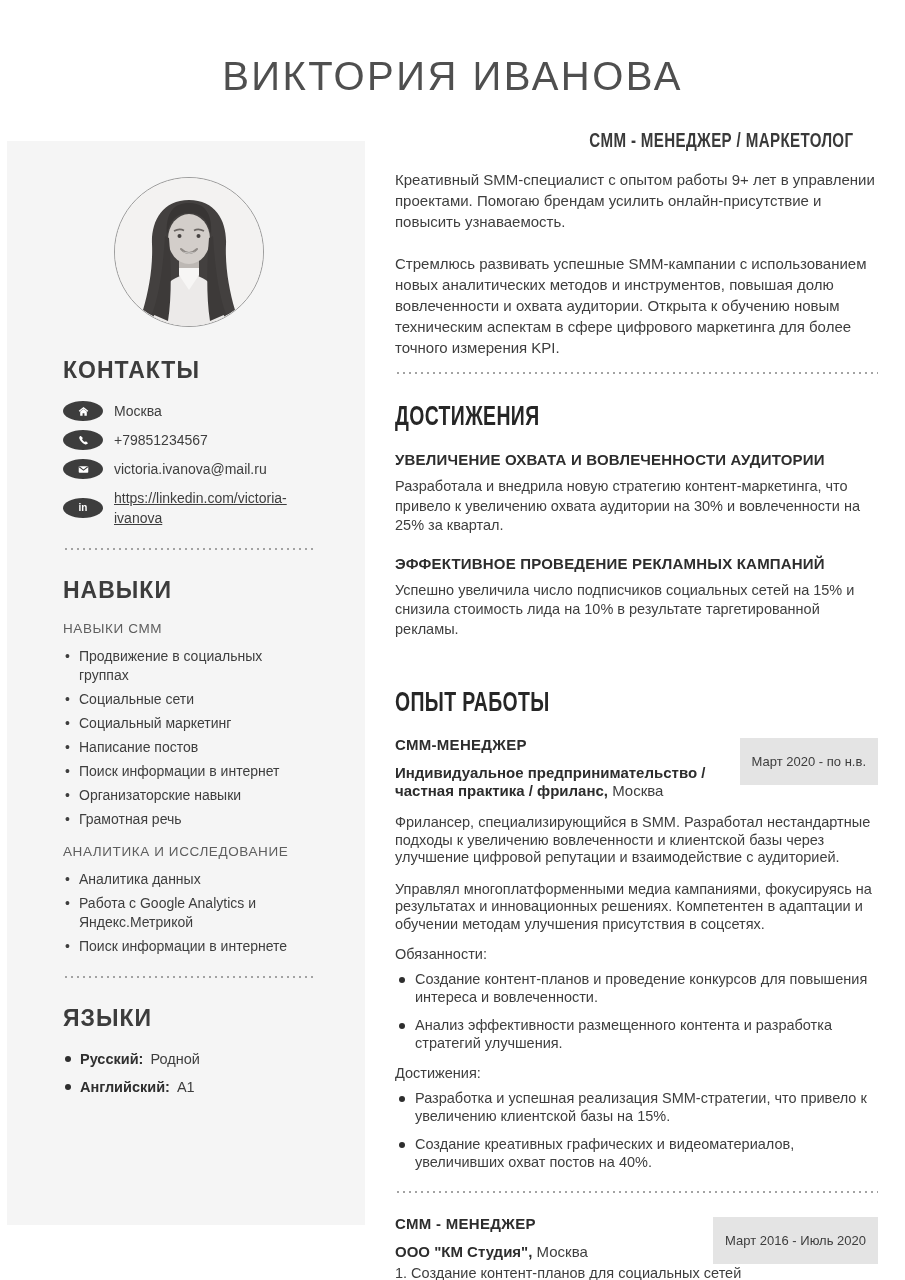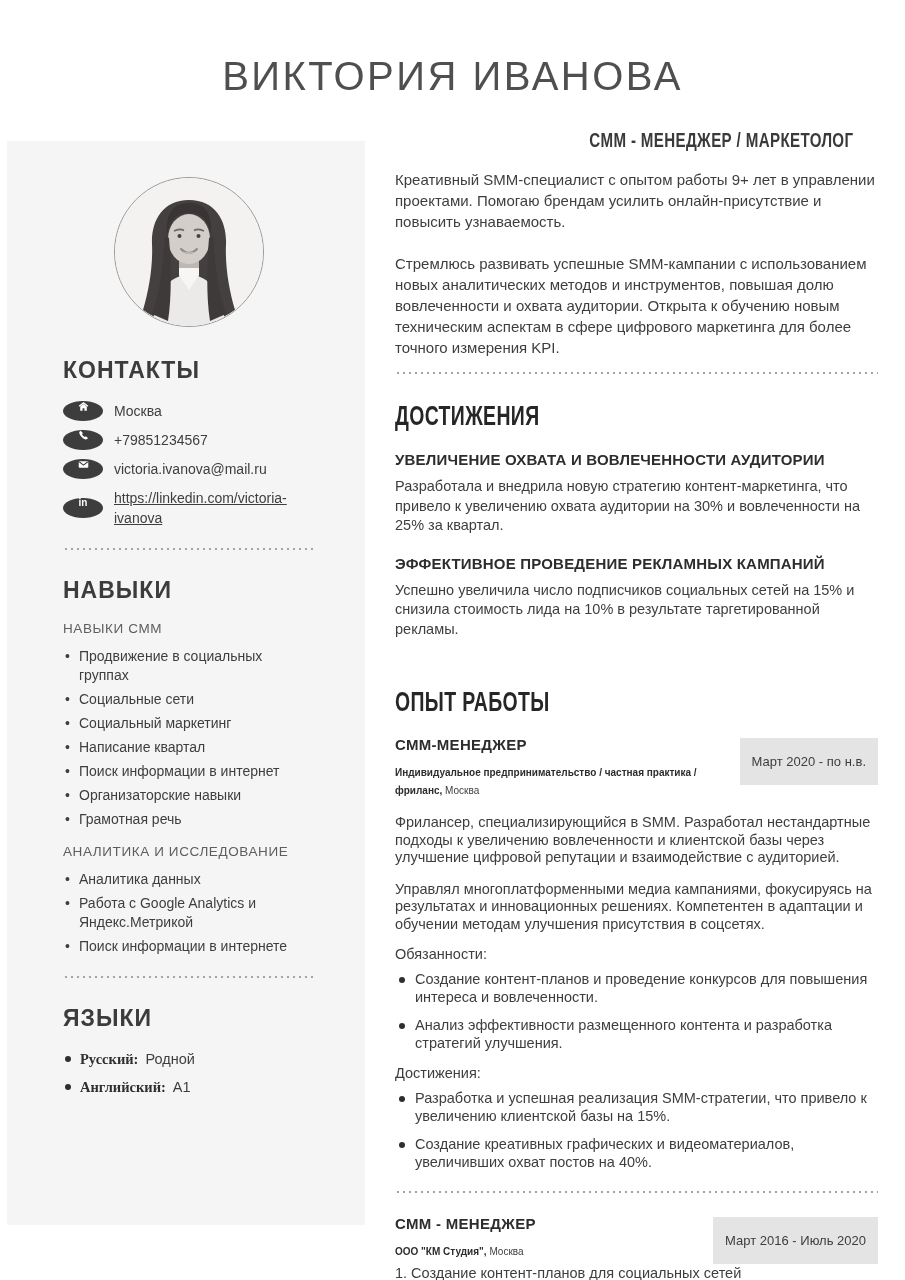--- a/index.html
+++ b/index.html
@@ -33,54 +33,54 @@
   .photo svg { display:block; }
   
   .side-heading {
     font-size:23px; font-weight:700; color:#3c3c3c; letter-spacing:1px;
     margin:0 0 17px 0;
   }
   .contact-row { display:flex; align-items:center; gap:11px; margin-bottom:9px;
     font-size:14px; line-height:20px; list-style:none; }
   ul { margin:0; padding:0; }
   .cicon { width:40px; height:20px; border-radius:50%; background:#3d3d3d;
-    display:flex; justify-content:center; flex:none; }
+    display:flex; align-items:center; justify-content:center; flex:none; }
   .cicon svg { width:11px; height:11px; }
   .li-in { color:#fff; font-size:10px; font-weight:700; line-height:1; }
   .clink { text-decoration:underline; cursor:pointer; }
   .dotted {
     height:2px; background-image:radial-gradient(circle, #a3a3a3 1px, transparent 1.3px);
     background-size:6px 2px; background-repeat:repeat-x; background-position:0 50%;
   }
   .side-sep { margin:20px 0 27px 0; }
   .subhead { font-size:13.5px; color:#5e5e5e; letter-spacing:0.6px; margin:15px 0 11px 0; }
   .bullets li { list-style:none; position:relative; padding-left:16px;
     font-size:14px; line-height:19px; margin-bottom:5px; }
   .bullets li::before { content:"•"; position:absolute; left:2px; color:#3e3e3e; }
   .lang-row { list-style:none; position:relative; padding-left:17px;
     font-size:14.5px; line-height:20px; margin-bottom:8px; }
   .lang-row::before { content:""; position:absolute; left:2px; top:7px;
     width:6px; height:6px; border-radius:50%; background:#2e2e2e; }
-  .lang-row b { margin-right:7px; color:#2f2f2f;font-family:Liberation Serif, serif; }
+  .lang-row b { margin-right:7px; color:#2f2f2f; }
   
   .summary p { font-size:15px; line-height:21px; margin:0 0 21px 0; }
   .summary p:last-child { margin-bottom:0; }
   .main-sep { margin:14px 0 0 0; }
   .main-heading { font-size:27px; color:#262626; margin:0; transform-origin:left center;
     letter-spacing:0.5px; }
   .ach-heading-wrap { margin-top:27px; }
   .ach-title { font-size:15px; font-weight:700; color:#2d2d2d; letter-spacing:0.2px;
     margin:19px 0 9px 0; }
   .ach-text { font-size:14.5px; line-height:19.5px; margin:0; }
   .exp-heading-wrap { margin-top:48px; }
   .job { margin-top:18px; }
   .job-head { display:flex; align-items:flex-start; }
   .job-left { width:345px; }
   .role { font-size:15px; font-weight:700; color:#2d2d2d; letter-spacing:0.3px; margin:0 0 11px 0; }
-  .company { font-size:10px; line-height:18px; margin:0; }
+  .company { font-size:15px; line-height:18px; margin:0; }
   .company b { color:#2d2d2d; }
   .badge { background:#e4e4e4; color:#3d3d3d; font-size:13px; line-height:13px;
     padding:17px 12px; white-space:nowrap; flex:none; margin-top:2px; }
   .job-para { font-size:14.5px; line-height:17.5px; margin:14px 0 0 0; }
   .blk-label { font-size:14.5px; margin:13px 0 9px 0; }
   .main-bullets li { list-style:none; position:relative; padding-left:20px;
     font-size:14.5px; line-height:17.5px; margin-bottom:11px; }
   .main-bullets li::before { content:""; position:absolute; left:4px; top:6px;
     width:6px; height:6px; border-radius:50%; background:#2e2e2e; }
   .job-sep { margin:20px 0 22px 0; }
@@ -164,21 +164,21 @@
 
       <section>
         <h3 class="side-heading">НАВЫКИ</h3>
         <div id="skills-groups">
             <div class="skill-group">
               <div class="subhead">НАВЫКИ СММ</div>
               <ul class="bullets">
                 <li>Продвижение в социальных группах</li>
                 <li>Социальные сети</li>
                 <li>Социальный маркетинг</li>
-                <li>Написание квартал</li>
+                <li>Написание постов</li>
                 <li>Поиск информации в интернет</li>
                 <li>Организаторские навыки</li>
                 <li>Грамотная речь</li>
               </ul>
             </div>
             <div class="skill-group">
               <div class="subhead">АНАЛИТИКА И ИССЛЕДОВАНИЕ</div>
               <ul class="bullets">
                 <li>Аналитика данных</li>
                 <li>Работа с Google Analytics и Яндекс.Метрикой</li>

